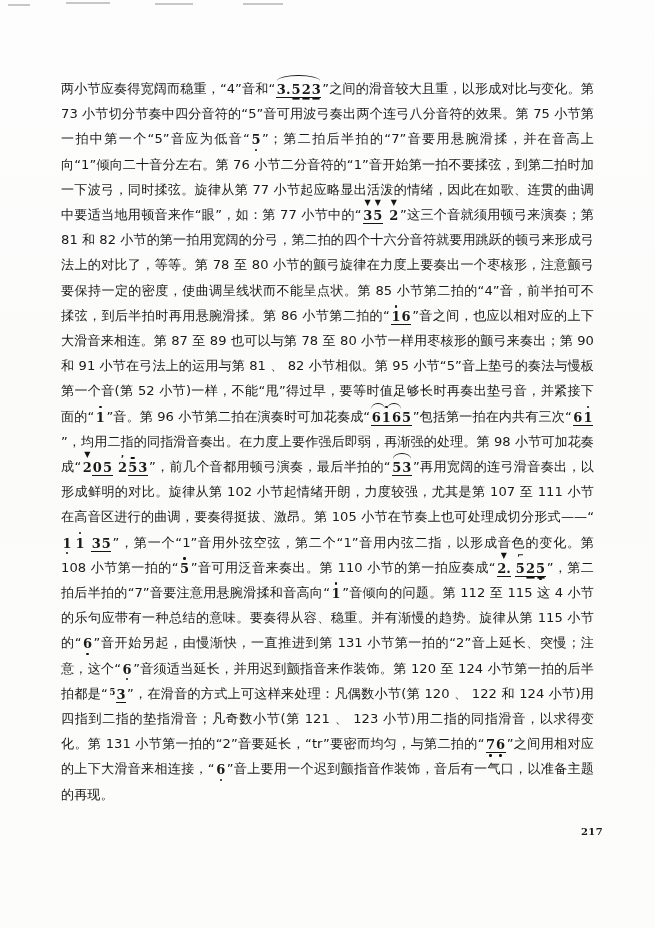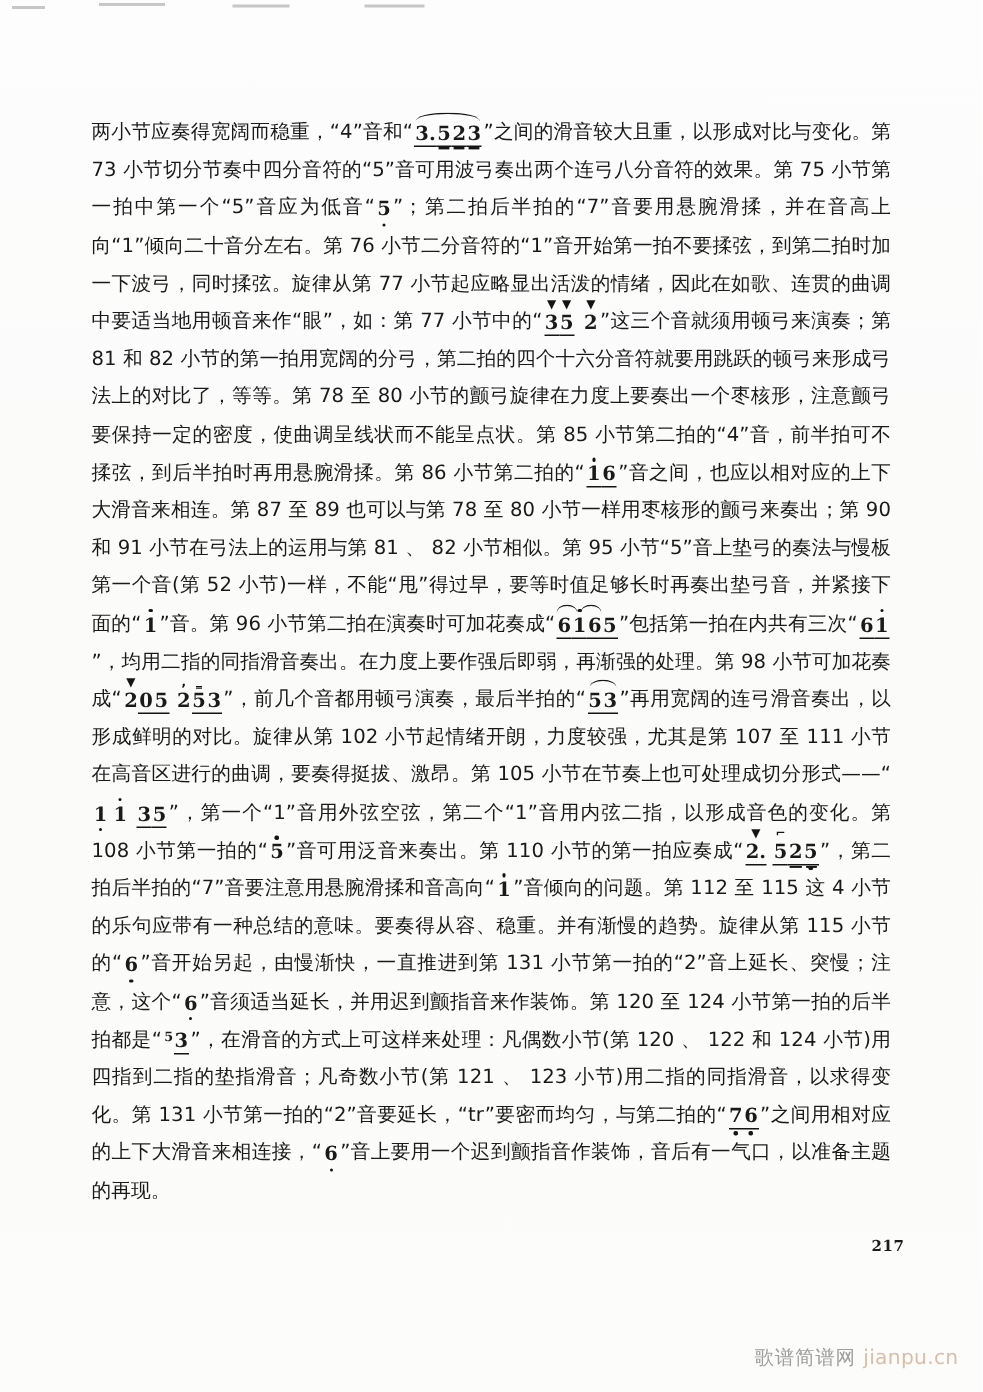--- a/index.html
+++ b/index.html
@@ -172,18 +172,14 @@
 
   <div class="text-column">
     <p class="para">
 
       <span>两小节应奏得宽阔而稳重，“4”音和“</span><span class="jp"><span class="slur" style="left:1px;right:1px;"></span><span class="n beam1">3.</span><span class="n beam2">5</span><span class="n beam2">2</span><span class="n beam2">3</span></span><span>”之间的滑音较大且重，以形成对比与变化。第 73 小节切分节奏中四分音符的“5”音可用波弓奏出两个连弓八分音符的效果。第 75 小节第一拍中第一个“5”音应为低音“</span><span class="jp"><span class="n lo">5</span></span><span>”；第二拍后半拍的“7”音要用悬腕滑揉，并在音高上向“1”倾向二十音分左右。第 76 小节二分音符的“1”音开始第一拍不要揉弦，到第二拍时加一下波弓，同时揉弦。旋律从第 77 小节起应略显出活泼的情绪，因此在如歌、连贯的曲调中要适当地用顿音来作“眼”，如：第 77 小节中的“</span><span class="jp"><span class="n beam1"><span class="art">▼</span>3</span><span class="n beam1"><span class="art">▼</span>5</span><span class="n" style="margin-left:6px;"><span class="art">▼</span>2</span></span><span>”这三个音就须用顿弓来演奏；第 81 和 82 小节的第一拍用宽阔的分弓，第二拍的四个十六分音符就要用跳跃的顿弓来形成弓法上的对比了，等等。第 78 至 80 小节的颤弓旋律在力度上要奏出一个枣核形，注意颤弓要保持一定的密度，使曲调呈线状而不能呈点状。第 85 小节第二拍的“4”音，前半拍可不揉弦，到后半拍时再用悬腕滑揉。第 86 小节第二拍的“</span><span class="jp"><span class="n hi beam1">1</span><span class="n beam1">6</span></span><span>”音之间，也应以相对应的上下大滑音来相连。第 87 至 89 也可以与第 78 至 80 小节一样用枣核形的颤弓来奏出；第 90 和 91 小节在弓法上的运用与第 81 、 82 小节相似。第 95 小节“5”音上垫弓的奏法与慢板第一个音(第 52 小节)一样，不能“甩”得过早，要等时值足够长时再奏出垫弓音，并紧接下面的“</span><span class="jp"><span class="n hi">1</span></span><span>”音。第 96 小节第二拍在演奏时可加花奏成“</span><span class="jp"><span class="slur" style="left:0px;width:14px;"></span><span class="slur" style="left:16px;width:14px;"></span><span class="n beam1">6</span><span class="n hi beam1">1</span><span class="n beam1">6</span><span class="n beam1">5</span></span><span>”包括第一拍在内共有三次“</span><span class="jp"><span class="n beam1">6</span><span class="n hi beam1">1</span></span><span>”，均用二指的同指滑音奏出。在力度上要作强后即弱，再渐强的处理。第 98 小节可加花奏成“</span><span class="jp"><span class="n"><span class="art">▼</span>2</span><span class="n beam1">0</span><span class="n beam1">5</span><span class="n" style="margin-left:5px;"><span class="art">,</span>2</span><span class="n beam1"><span class="art">‗</span>5</span><span class="n beam1">3</span></span><span>”，前几个音都用顿弓演奏，最后半拍的“</span><span class="jp"><span class="slur" style="left:1px;right:1px;"></span><span class="n beam1">5</span><span class="n beam1">3</span></span><span>”再用宽阔的连弓滑音奏出，以形成鲜明的对比。旋律从第 102 小节起情绪开朗，力度较强，尤其是第 107 至 111 小节在高音区进行的曲调，要奏得挺拔、激昂。第 105 小节在节奏上也可处理成切分形式——“</span><span class="jp"><span class="n lo">1</span><span class="n hi" style="margin-left:3px;">1</span><span class="n beam1" style="margin-left:6px;">3</span><span class="n beam1">5</span></span><span>”，第一个“1”音用外弦空弦，第二个“1”音用内弦二指，以形成音色的变化。第 108 小节第一拍的“</span><span class="jp"><span class="n hi">5</span></span><span>”音可用泛音来奏出。第 110 小节的第一拍应奏成“</span><span class="jp"><span class="n beam1"><span class="art">▼</span>2.</span><span class="n beam1" style="margin-left:4px;"><span class="art">⌐</span>5</span><span class="n beam2">2</span><span class="n beam2 lo">5</span></span><span>”，第二拍后半拍的“7”音要注意用悬腕滑揉和音高向“</span><span class="jp"><span class="n hi">1</span></span><span>”音倾向的问题。第 112 至 115 这 4 小节的乐句应带有一种总结的意味。要奏得从容、稳重。并有渐慢的趋势。旋律从第 115 小节的“</span><span class="jp"><span class="n lo">6</span></span><span>”音开始另起，由慢渐快，一直推进到第 131 小节第一拍的“2”音上延长、突慢；注意，这个“</span><span class="jp"><span class="n lo">6</span></span><span>”音须适当延长，并用迟到颤指音来作装饰。第 120 至 124 小节第一拍的后半拍都是“</span><span class="jp"><span class="n" style="font-size:8.5px;vertical-align:4px;">5</span><span class="n beam1">3</span></span><span>”，在滑音的方式上可这样来处理：凡偶数小节(第 120 、 122 和 124 小节)用四指到二指的垫指滑音；凡奇数小节(第 121 、 123 小节)用二指的同指滑音，以求得变化。第 131 小节第一拍的“2”音要延长，“tr”要密而均匀，与第二拍的“</span><span class="jp"><span class="n lo beam1">7</span><span class="n lo beam1">6</span></span><span>”之间用相对应的上下大滑音来相连接，“</span><span class="jp"><span class="n lo">6</span></span><span>”音上要用一个迟到颤指音作装饰，音后有一气口，以准备主题的再现。</span>
     </p>
   </div>
 
   <div class="folio">217</div>
 
-  <div class="watermark">
-    <span class="wm-cn">歌谱简谱网</span>
-    <span class="wm-url">jianpu.cn</span>
-  </div>
 
 </div>
 
 </body></html>

